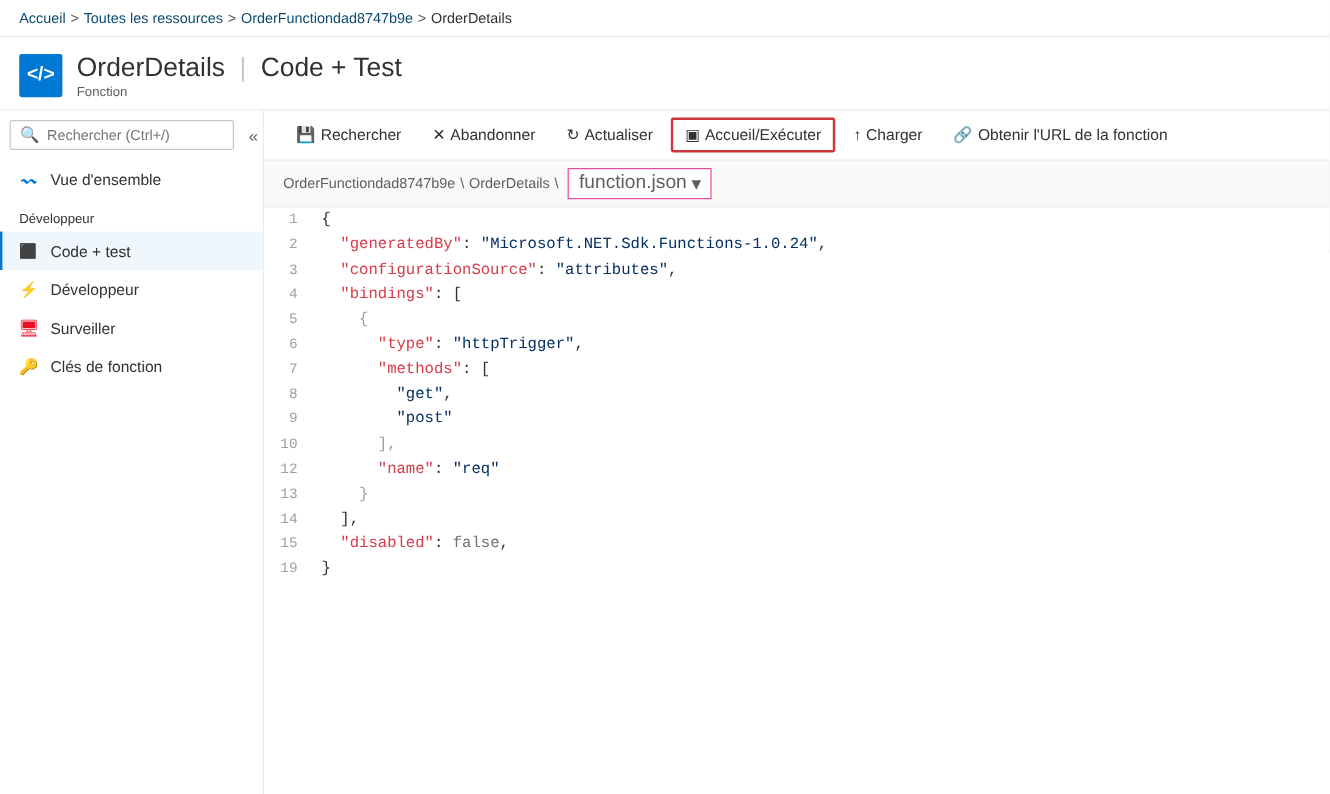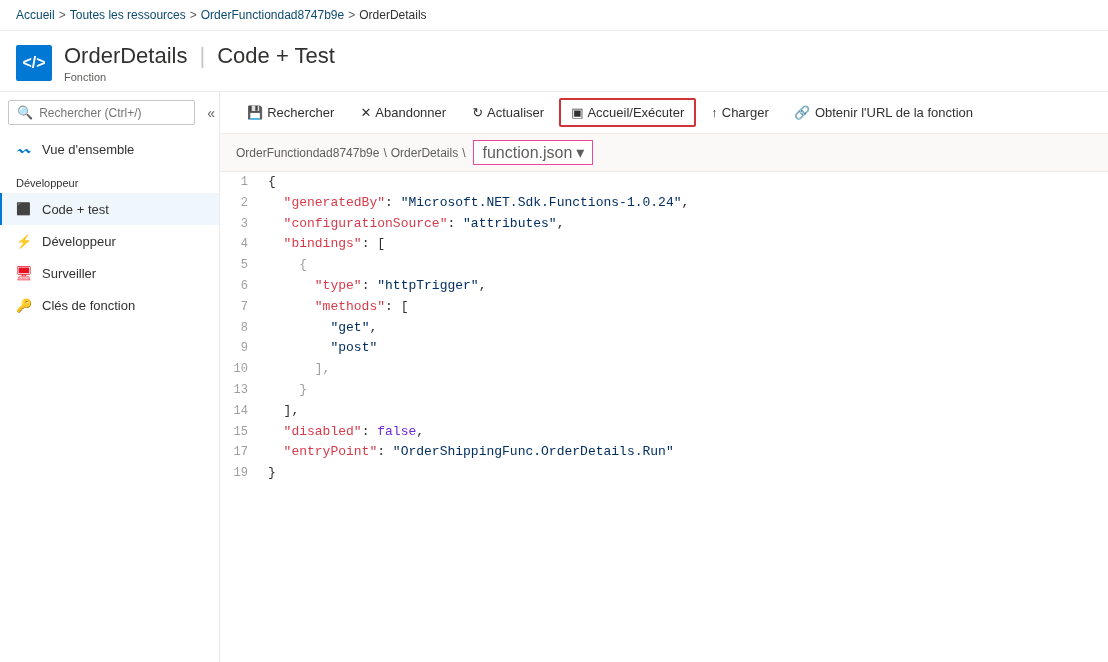--- a/index.html
+++ b/index.html
@@ -165,21 +165,21 @@
       padding: 0 12px 0 0;
       color: #a19f9d;
       font-size: 12px;
       user-select: none;
       padding-top: 1px;
     }
     .line-content { flex: 1; padding: 0 8px; white-space: pre; }
 
     .c-key { color: #d73a49; }
     .c-str { color: #032f62; }
-    .c-bool { color: #6d28d9; margin-top: 20px; }
+    .c-bool { color: #737373; margin-top: 20px; }
     .c-punc { color: #323130; }
     .c-dots { color: #a19f9d; }
   </style>
 </head>
 <body>
 
 <div class="breadcrumb">
   <a>Accueil</a>
   <span> &gt; </span>
   <a>Toutes les ressources</a>
@@ -328,41 +328,41 @@
         <span class="line-num">9</span>
         <span class="line-content"><span class="c-dots">        </span><span class="c-str">"post"</span></span>
       </div>
 
       <div class="code-line">
         <span class="line-num">10</span>
         <span class="line-content c-dots">      ],</span>
       </div>
 
 
+      <div class="code-line">
+        <span class="line-num">12</span>
+        <span class="line-content"><span class="c-dots">      </span><span class="c-key">"name"</span><span class="c-punc">: </span><span class="c-str">"req"</span></span>
+      </div>
 
       <div class="code-line">
         <span class="line-num">13</span>
         <span class="line-content c-dots">    }</span>
       </div>
 
       <div class="code-line">
         <span class="line-num">14</span>
         <span class="line-content c-punc">  ],</span>
       </div>
 
       <div class="code-line">
         <span class="line-num">15</span>
         <span class="line-content">  <span class="c-key">"disabled"</span><span class="c-punc">: </span><span class="c-bool">false</span><span class="c-punc">,</span></span>
       </div>
 
 
-      <div class="code-line">
-        <span class="line-num">17</span>
-        <span class="line-content">  <span class="c-key">"entryPoint"</span><span class="c-punc">: </span><span class="c-str">"OrderShippingFunc.OrderDetails.Run"</span></span>
-      </div>
 
       <div class="code-line">
         <span class="line-num">19</span>
         <span class="line-content c-punc">}</span>
       </div>
     </div>
   </div>
 </div>
 
 </body></html>

